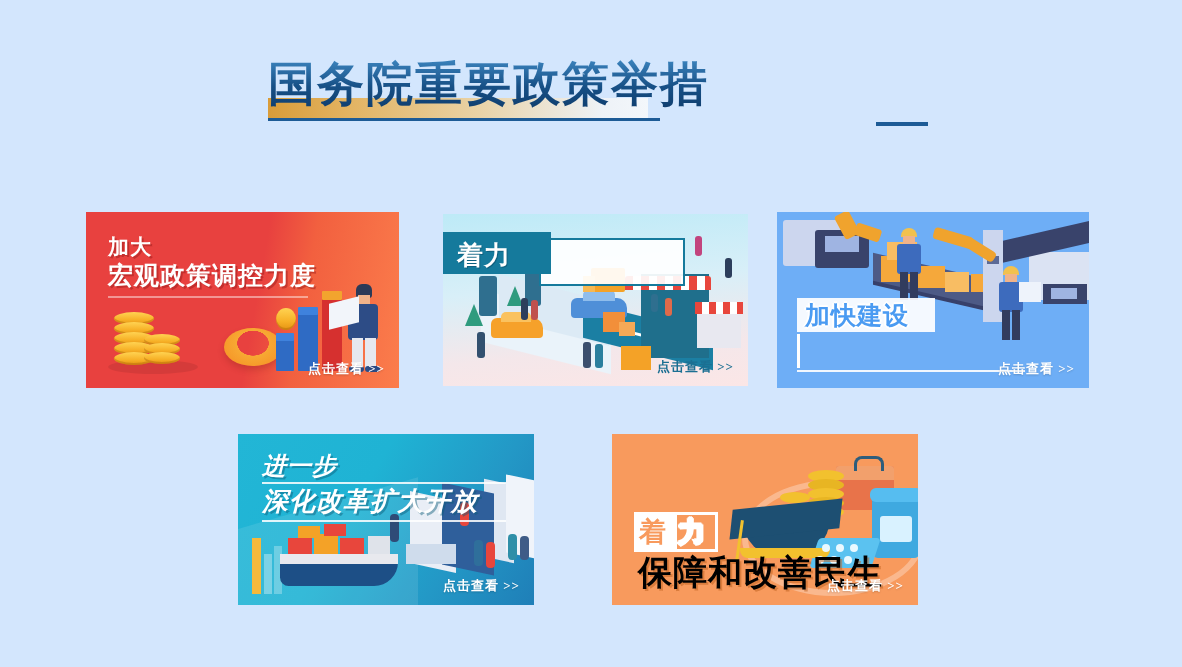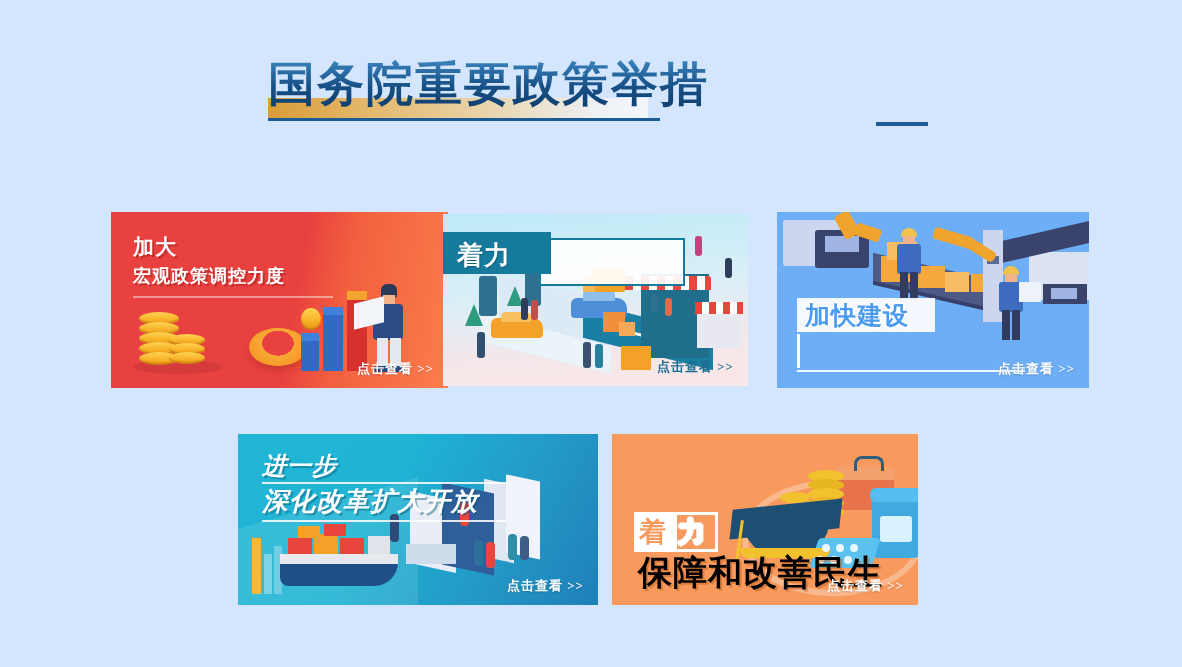--- a/index.html
+++ b/index.html
@@ -69,25 +69,25 @@
   }
   .hdg{
     position:absolute;z-index:35;
     font-weight:900;
     font-family:"DejaVu Sans","Liberation Sans",sans-serif;
     color:#ffffff;white-space:nowrap;
     letter-spacing:1px;
   }
 
   
-  #card1{left:111px;top:212px;width:337px;height:176px;
+  #card1{left:86px;top:212px;width:313px;height:176px;
     background:linear-gradient(100deg,#e8413f 0%,#e8413f 54%,#f2603f 68%,#fb7d4c 100%);}
   #card1 .h1{left:22px;top:22px;font-size:21px;line-height:27px;
     text-shadow:2px 2px 0 rgba(150,25,25,.45);}
-  #card1 .h2{left:22px;top:49px;font-size:18px;line-height:30px;
+  #card1 .h2{left:22px;top:49px;font-size:25px;line-height:30px;
     text-shadow:2px 2px 0 rgba(150,25,25,.45);}
   #card1 .rule{position:absolute;left:22px;top:84px;width:200px;height:2px;
     background:rgba(255,255,255,.45);z-index:34;}
 
   
   .coinstack{position:absolute;z-index:20;}
   .coin{position:absolute;border-radius:50%;
     background:linear-gradient(180deg,#ffd352 0%,#f7b127 60%,#e59312 100%);
     box-shadow:inset 0 -2px 0 rgba(160,90,10,.35);}
   .ring{position:absolute;border-radius:50%;z-index:20;
@@ -121,21 +121,21 @@
     color:#4a9bf2;
     text-shadow:2px 0 0 #fff,-2px 0 0 #fff,0 2px 0 #fff,0 -2px 0 #fff;}
   #card3 .h2{left:28px;top:124px;font-size:27px;line-height:30px;z-index:33;
     color:#ffffff;text-shadow:2px 2px 0 rgba(40,100,175,.45);}
   #card3 .lbar{position:absolute;left:20px;top:122px;width:3px;height:34px;
     background:#ffffff;z-index:32;}
   #card3 .ul{position:absolute;left:20px;top:158px;width:228px;height:2px;
     background:rgba(255,255,255,.9);z-index:32;}
 
   
-  #card4{left:238px;top:434px;width:360px;height:171px;
+  #card4{left:238px;top:434px;width:296px;height:171px;
     background:linear-gradient(120deg,#22b6d6 0%,#1fb3d4 40%,#2398c6 72%,#1f7fb8 100%);}
   #card4 .h1{left:24px;top:18px;font-size:24px;line-height:28px;
     font-style:italic;text-shadow:2px 2px 0 rgba(10,90,120,.45);}
   #card4 .h2{left:24px;top:52px;font-size:26px;line-height:30px;
     font-style:italic;text-shadow:2px 2px 0 rgba(10,90,120,.45);}
   #card4 .rule{position:absolute;left:24px;top:48px;width:244px;height:2px;
     background:rgba(255,255,255,.85);z-index:34;}
   #card4 .rule2{position:absolute;left:24px;top:86px;width:244px;height:2px;
     background:rgba(255,255,255,.85);z-index:34;}
 

